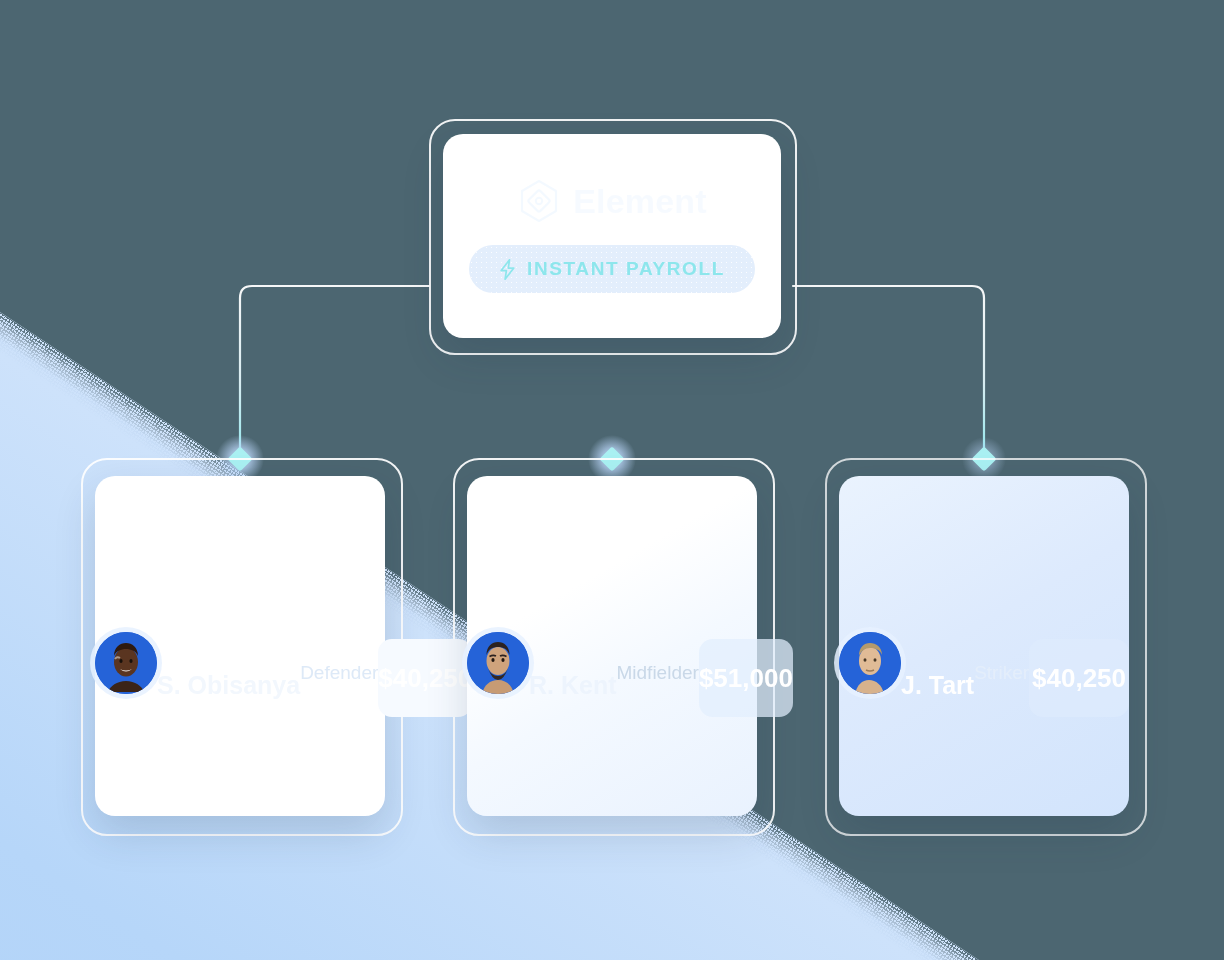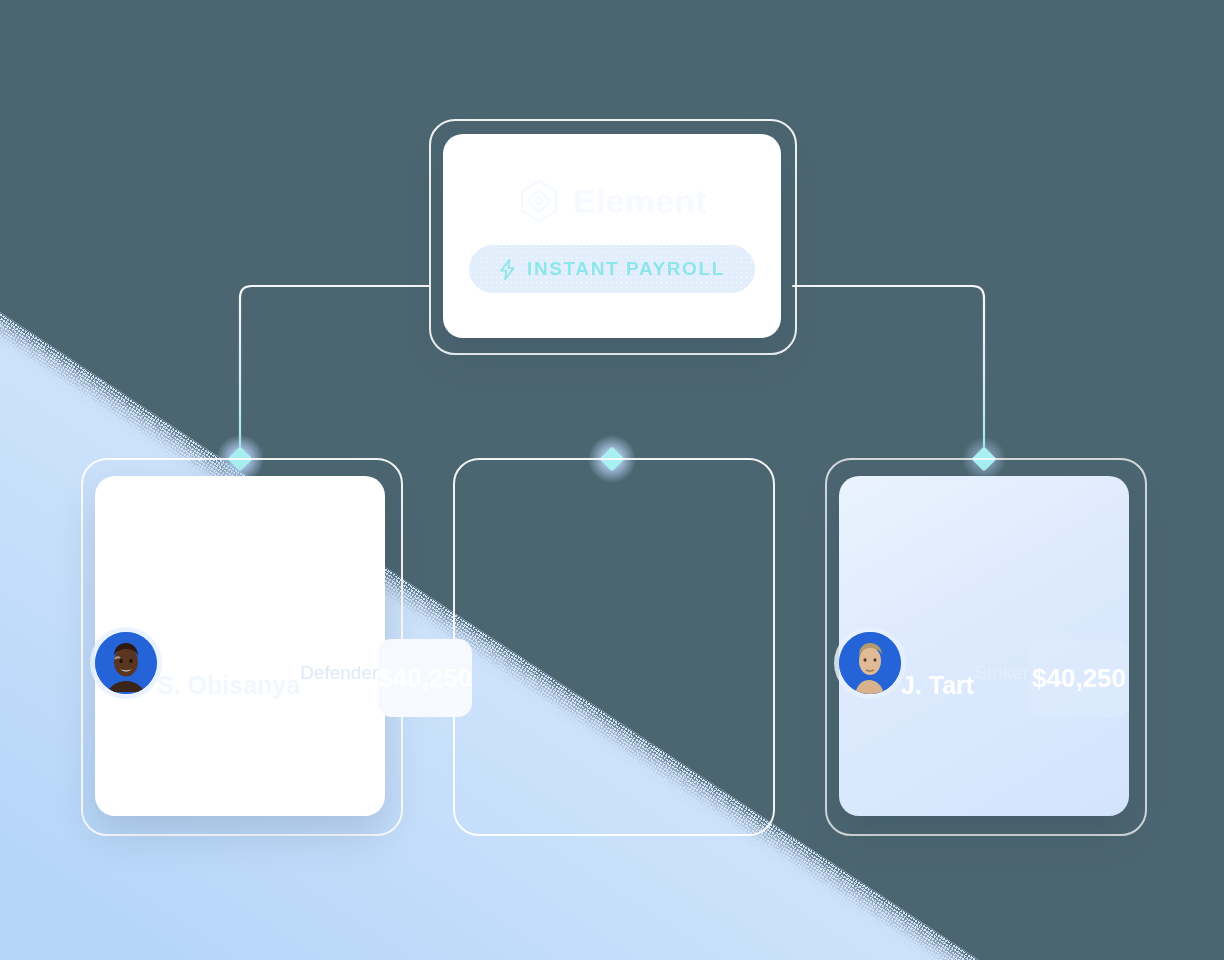--- a/index.html
+++ b/index.html
@@ -228,20 +228,40 @@
     </div>
 
     <div class="badge">
       <svg class="bolt" viewBox="0 0 17 21">
         <path d="M10.5 0.8 L2.2 11.6 L7.4 11.6 L6.1 20.2 L14.8 9.1 L9.3 9.1 Z" fill="none" stroke="#8de6ec" stroke-width="1.7" stroke-linejoin="round"></path>
       </svg>
       <span class="badge-label">INSTANT PAYROLL</span>
     </div>
   </div>
 
+  <div class="card player p2">
+    <div class="avatar">
+      <svg viewBox="0 0 62 62">
+        <circle cx="31" cy="31" r="31" fill="#2563d8"></circle>
+        <g>
+          <path d="M31 48 c-8 0 -14 5 -16 14 h32 c-2 -9 -8 -14 -16 -14z" fill="#c79b74"></path>
+          <ellipse cx="31" cy="29" rx="11.5" ry="14" fill="#cfa37c"></ellipse>
+          <path d="M19.5 23 c0 -9 5.5 -13 11.5 -13 s11.5 4 11.5 13 c-2 -6 -6 -8 -11.5 -8 s-9.5 2 -11.5 8z" fill="#2c2220"></path>
+          <path d="M21 36 q4 12 10 12 q6 0 10 -12 q-3 8 -10 8 q-7 0 -10 -8z" fill="#332824"></path>
+          <ellipse cx="26" cy="28" rx="1.6" ry="1.9" fill="#221812"></ellipse>
+          <ellipse cx="36" cy="28" rx="1.6" ry="1.9" fill="#221812"></ellipse>
+          <path d="M22.5 24.5 q3.5 -2 6.5 -0.5" stroke="#2c2220" stroke-width="1.7" fill="none"></path>
+          <path d="M33 24 q3 -1.5 6.5 0.5" stroke="#2c2220" stroke-width="1.7" fill="none"></path>
+        </g>
+      </svg>
+    </div>
+    <div class="pname">R. Kent</div>
+    <div class="prole">Midfielder</div>
+    <div class="salary">$51,000</div>
+  </div>
 
   <div class="card player p3">
     <div class="avatar">
       <svg viewBox="0 0 62 62">
         <circle cx="31" cy="31" r="31" fill="#2563d8"></circle>
         <g>
           <path d="M30 48 c-7 0 -12 5 -14 14 h29 c-2 -9 -8 -14 -15 -14z" fill="#d7b28c"></path>
           <ellipse cx="31" cy="29" rx="11" ry="14" fill="#e0bb96"></ellipse>
           <path d="M20 24 c0 -9 5 -13 11 -13 s12 4 12 12 c-2 -5 -6 -7 -12 -7 c-5 0 -9 3 -11 8z" fill="#b49a6c"></path>
           <ellipse cx="26" cy="28" rx="1.5" ry="1.8" fill="#4a3a28"></ellipse>

